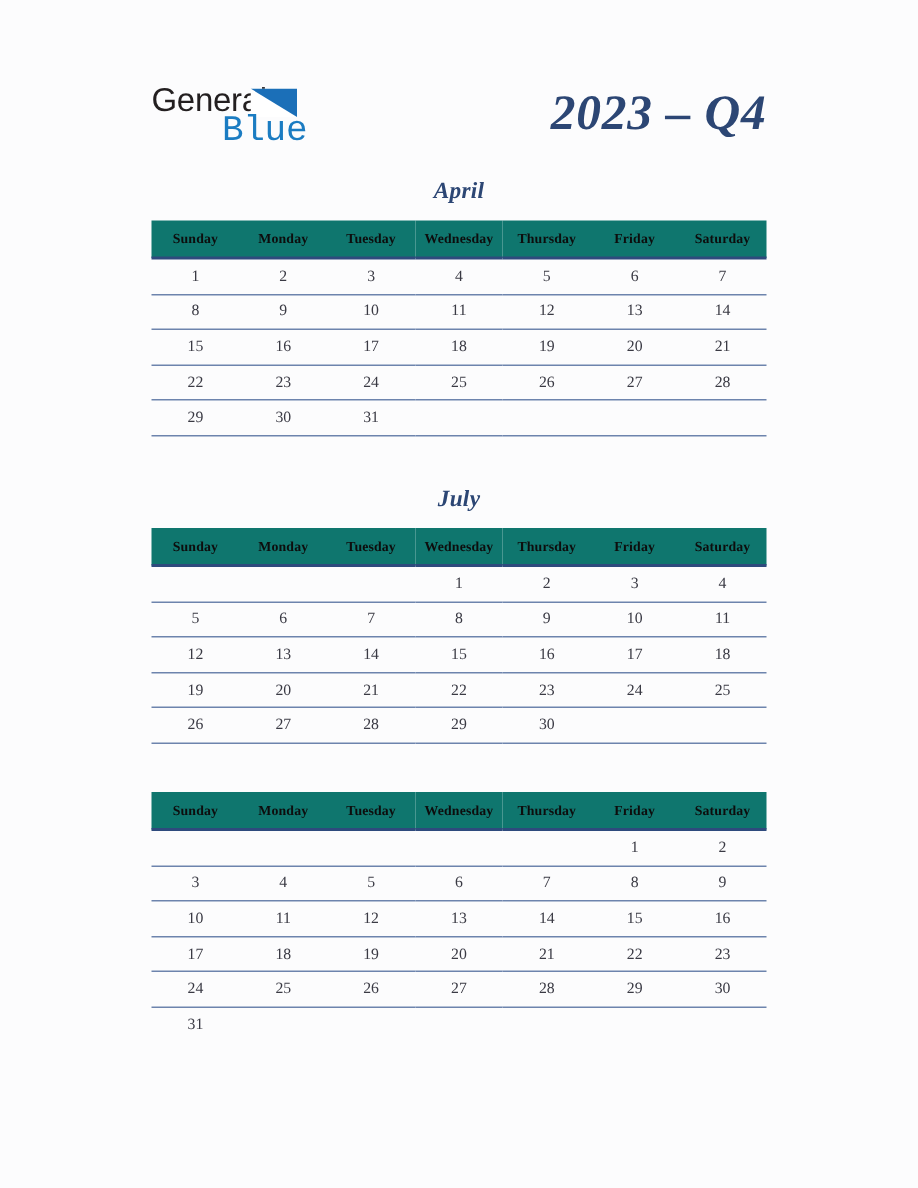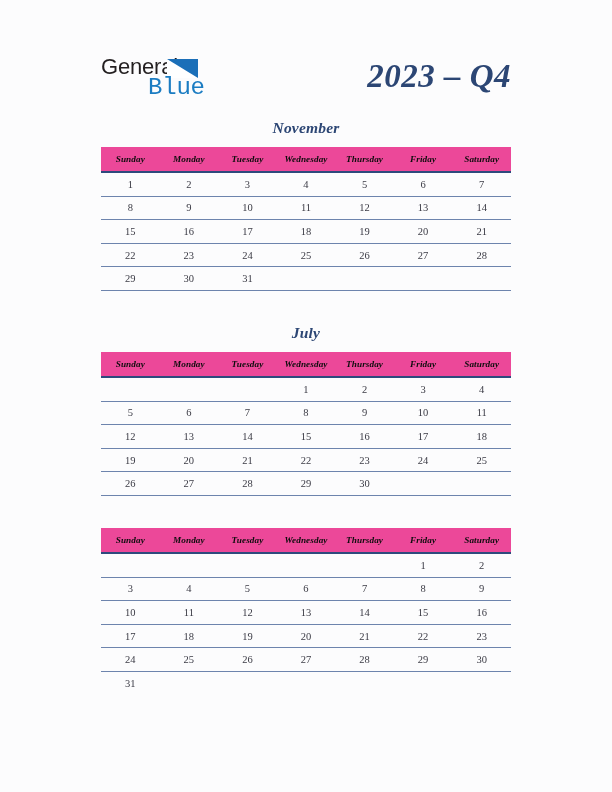--- a/index.html
+++ b/index.html
@@ -121,24 +121,23 @@
   }
 
   table.cal th,
   table.cal td {
     width: 58.57px;
     text-align: center;
     padding: 0;
   }
 
   table.cal thead th {
-    background: #ec4899;
+    background: #0f766e;
     height: 24px;
     font-family: "Liberation Serif", "DejaVu Serif", serif;
-    font-style: italic;
     font-weight: bold;
     font-size: 9.2px;
     color: #0d0d0d;
     border-bottom: 2px solid #2e4a7d;
     letter-spacing: 0.1px;
     vertical-align: middle;
   }
 
   table.cal tbody td {
     height: 22.6px;
@@ -172,21 +171,21 @@
         </svg>
       </span>
       <span class="brand-line2">Blue</span>
     </div>
 
     <div class="quarter-title">2023 – Q4</div>
   </div>
 
   <div class="months">
       <div class="month-block">
-        <div class="month-name">November</div>
+        <div class="month-name">April</div>
         <table class="cal">
           <thead>
             <tr>
               <th>Sunday</th>
               <th>Monday</th>
               <th>Tuesday</th>
               <th>Wednesday</th>
               <th>Thursday</th>
               <th>Friday</th>
               <th>Saturday</th>

